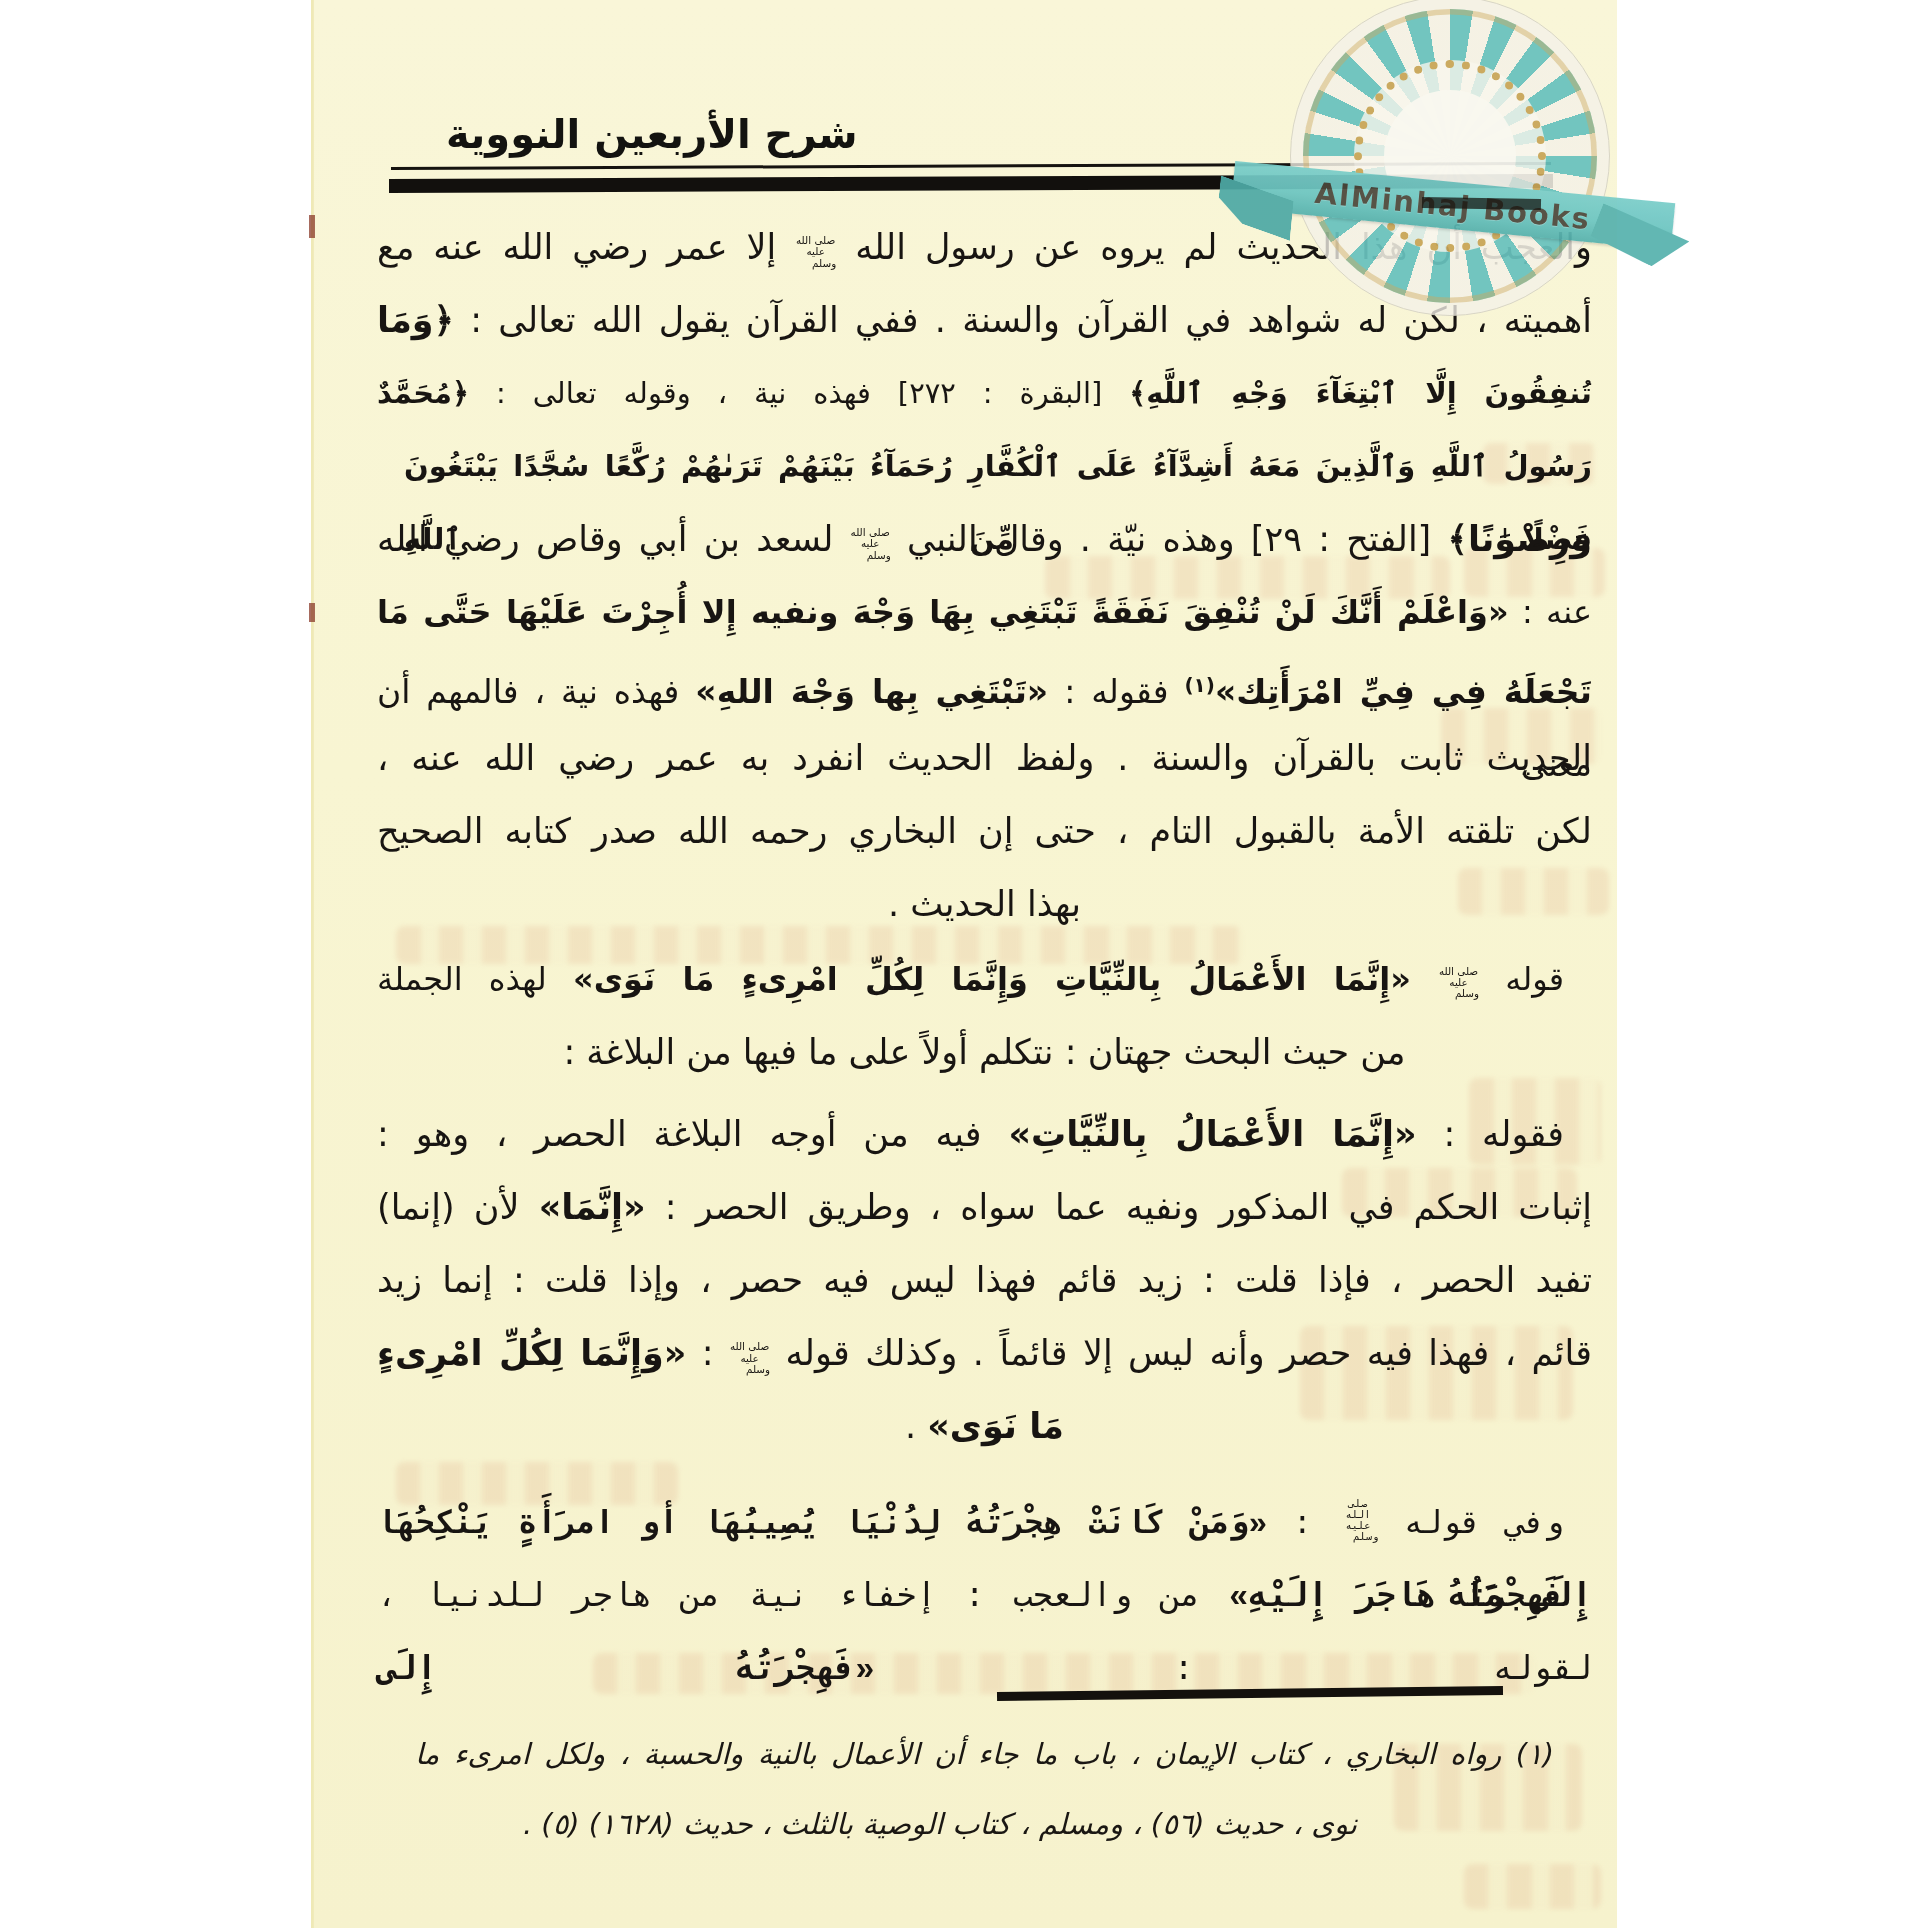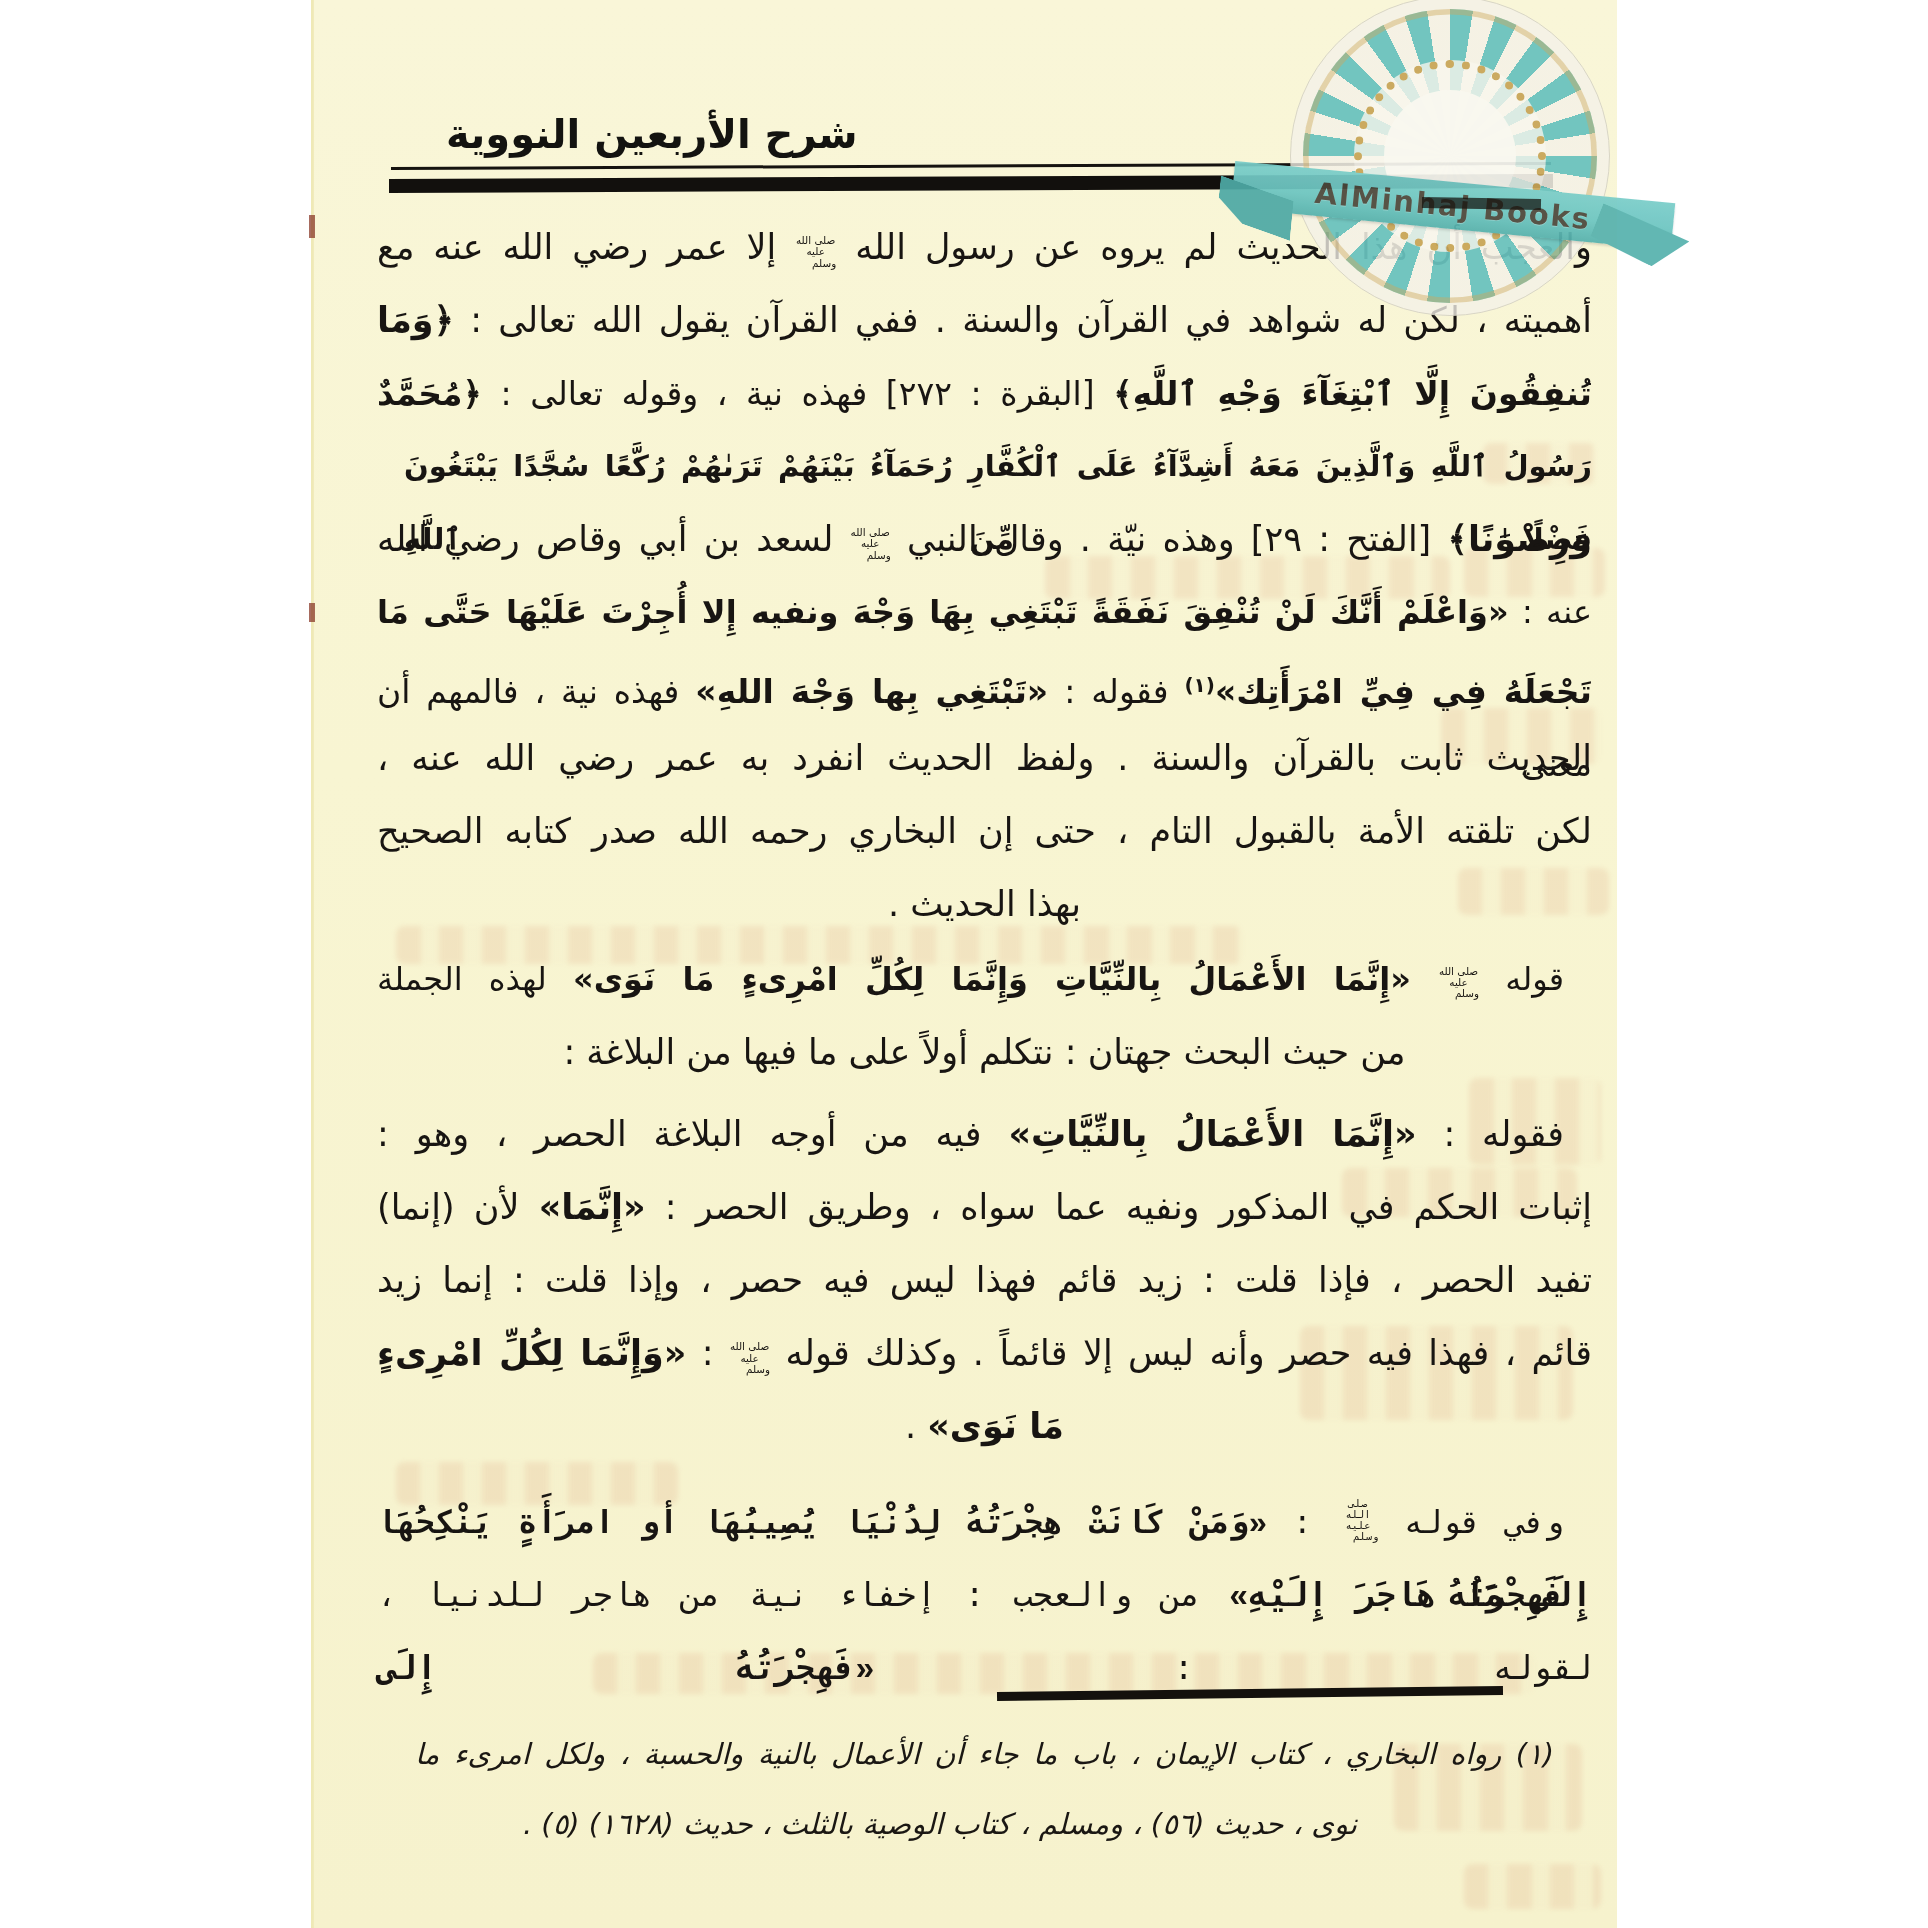--- a/index.html
+++ b/index.html
@@ -100,21 +100,21 @@
   <div class="bleed" style="left:282px;top:1653px;width:942px;height:41px;"></div>
   <div class="bleed" style="left:1083px;top:1744px;width:188px;height:87px;"></div>
   <div class="bleed" style="left:1153px;top:1864px;width:137px;height:45px;"></div>
   <div class="edge-tick" style="left:-1.9px;top:215px;height:22.6px;"></div>
   <div class="edge-tick" style="left:-1.9px;top:603px;height:19px;"></div>
 
   <div class="body-text">
       <div>
         <div class="line j"><span>والعجب أن هذا الحديث لم يروه عن رسول الله </span><span class="w">صلى الله عليه وسلم</span><span> إلا عمر رضي الله عنه مع</span></div>
         <div class="line j"><span>أهميته ، لكن له شواهد في القرآن والسنة . ففي القرآن يقول الله تعالى : </span><span class="q">﴿وَمَا</span></div>
-        <div class="line j" style="font-size: 33px;"><span class="q">تُنفِقُونَ إِلَّا ٱبْتِغَآءَ وَجْهِ ٱللَّهِ﴾</span><span> [البقرة : ٢٧٢] فهذه نية ، وقوله تعالى : </span><span class="q">﴿مُحَمَّدٌ</span></div>
+        <div class="line j" style="font-size: 29px;"><span class="q">تُنفِقُونَ إِلَّا ٱبْتِغَآءَ وَجْهِ ٱللَّهِ﴾</span><span> [البقرة : ٢٧٢] فهذه نية ، وقوله تعالى : </span><span class="q">﴿مُحَمَّدٌ</span></div>
         <div class="line j" style="font-size: 29px; margin-left: 27px;"><span class="q">رَسُولُ ٱللَّهِ وَٱلَّذِينَ مَعَهُ أَشِدَّآءُ عَلَى ٱلْكُفَّارِ رُحَمَآءُ بَيْنَهُمْ تَرَىٰهُمْ رُكَّعًا سُجَّدًا يَبْتَغُونَ فَضْلًا مِّنَ ٱللَّهِ</span></div>
         <div class="line j"><span class="q">وَرِضْوَٰنًا﴾</span><span> [الفتح : ٢٩] وهذه نيّة . وقال النبي </span><span class="w">صلى الله عليه وسلم</span><span> لسعد بن أبي وقاص رضي الله</span></div>
         <div class="line j" style="font-size: 32px;"><span>عنه : </span><span class="h">«وَاعْلَمْ أَنَّكَ لَنْ تُنْفِقَ نَفَقَةً تَبْتَغِي بِهَا وَجْهَ ونفيه إِلا أُجِرْتَ عَلَيْهَا حَتَّى مَا</span></div>
         <div class="line j" style="font-size: 33px;"><span class="h">تَجْعَلَهُ فِي فِيِّ امْرَأَتِك»</span><span class="u">(١)</span><span> فقوله : </span><span class="h">«تَبْتَغِي بِها وَجْهَ اللهِ»</span><span> فهذه نية ، فالمهم أن معنى</span></div>
         <div class="line j"><span>الحديث ثابت بالقرآن والسنة . ولفظ الحديث انفرد به عمر رضي الله عنه ،</span></div>
         <div class="line j"><span>لكن تلقته الأمة بالقبول التام ، حتى إن البخاري رحمه الله صدر كتابه الصحيح</span></div>
         <div class="line r"><span>بهذا الحديث .</span></div>
       </div>
       <div style="margin-top: 1.9px;">
         <div class="line j" style="padding-right: 28px; font-size: 32px;"><span>قوله </span><span class="w">صلى الله عليه وسلم</span><span class="h"> «إِنَّمَا الأَعْمَالُ بِالنِّيَّاتِ وَإِنَّمَا لِكُلِّ امْرِىءٍ مَا نَوَى»</span><span> لهذه الجملة</span></div>

